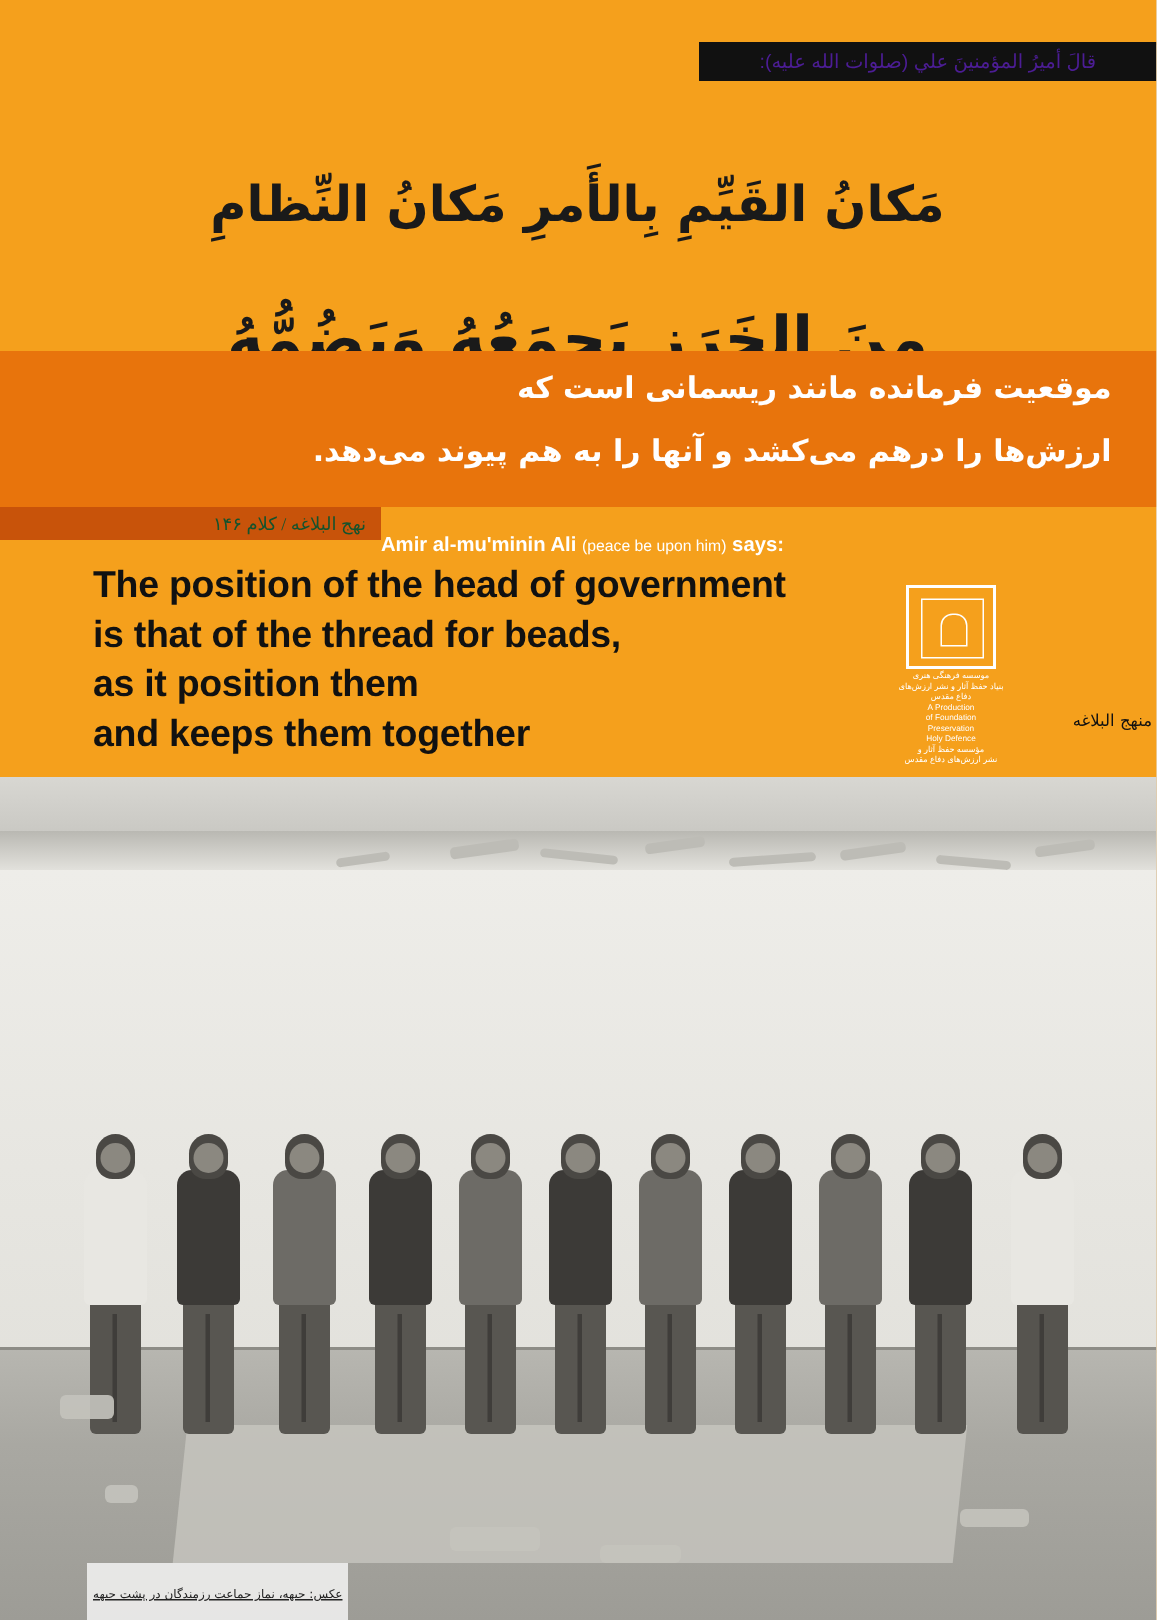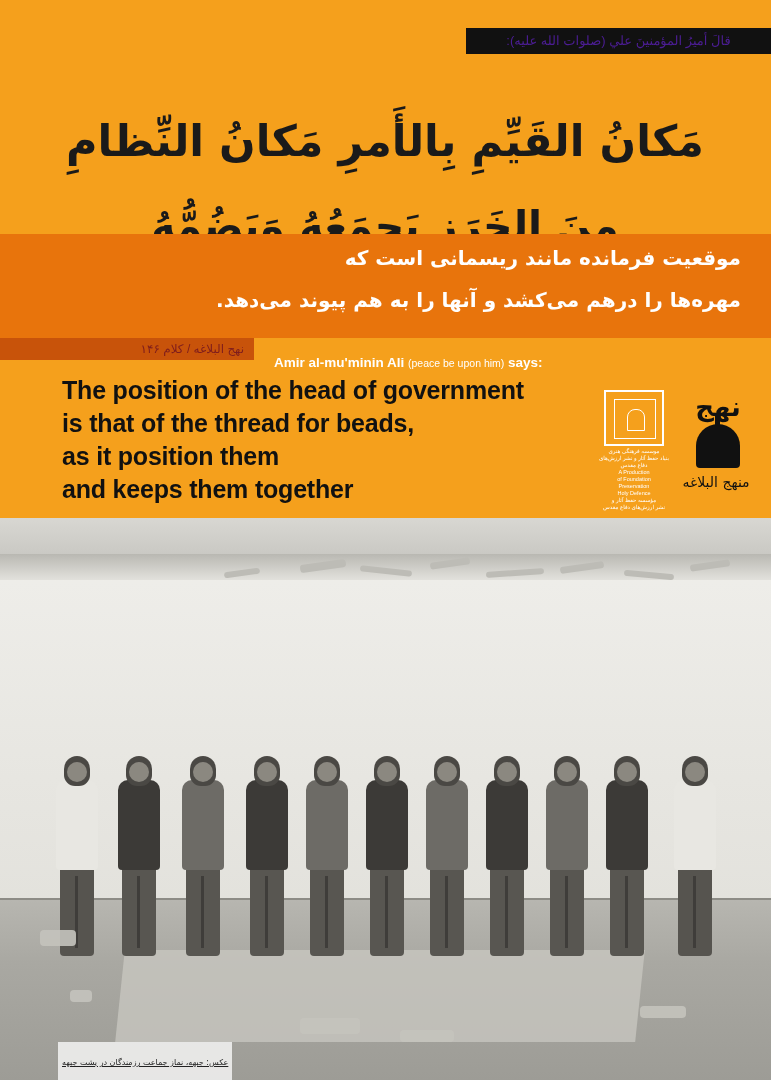--- a/index.html
+++ b/index.html
@@ -63,21 +63,21 @@
     right: 16px;
     text-align: center;
     direction: rtl;
     color: #1a1a1a;
     font-family: "DejaVu Sans", "Liberation Sans", sans-serif;
     font-weight: bold;
     white-space: nowrap;
   }
   .arabic-line-1 {
     top: 62px;
-    font-size: 43px;
+    font-size: 33px;
     letter-spacing: -1px;
   }
   .arabic-line-2 {
     top: 148px;
     font-size: 41px;
     letter-spacing: -1px;
     text-align: center;
   }
 
   
@@ -111,37 +111,37 @@
     background: #c8530a;
   }
   .source-text {
     position: absolute;
     left: 0; top: 339px;
     width: 244px;
     height: 20px;
     line-height: 20px;
     text-align: right;
     direction: rtl;
-    color: #7f1d1d;
+    color: #14532d;
     font-size: 12px;
-    font-family: Liberation Sans, sans-serif;
+    font-family: Liberation Serif, serif;
     white-space: nowrap;
   }
 
   
   .english-block {
     position: absolute;
     left: 0; top: 360px;
     width: 771px;
     height: 158px;
     background: #f5a01c;
   }
   .says-line {
     position: absolute;
-    left: 274px; top: 355px;
+    left: 254px; top: 355px;
     color: #ffffff;
     font-size: 13.5px;
     font-weight: bold;
     white-space: nowrap;
   }
   .says-line .pbuh {
     font-size: 10.5px;
     font-weight: normal;
   }
   .says-line .says-word {
@@ -235,23 +235,22 @@
     content: "";
     position: absolute;
     left: 19px; top: -10px;
     width: 5px; height: 12px;
     background: #111111;
   }
   .logo-label {
     position: absolute;
     left: 664px; top: 474px;
     width: 104px;
-    text-align: center;
     color: #111111;
-    font-size: 14px;
+    font-size: 11px;
     direction: rtl;
     font-family: "DejaVu Sans", "Liberation Sans", sans-serif;
     white-space: nowrap;
   }
 
   
   .photo-wrap {
     position: absolute;
     left: 0; top: 518px;
     width: 771px;
@@ -386,21 +385,21 @@
   <div class="attrib-black"></div>
   <div class="attrib-text">قالَ أميرُ المؤمنينَ علي (صلوات الله عليه):</div>
 
   <div class="arabic-block">
     <div class="arabic-line arabic-line-1">مَكانُ القَيِّمِ بِالأَمرِ مَكانُ النِّظامِ</div>
     <div class="arabic-line arabic-line-2">مِنَ الخَرَزِ يَجمَعُهُ وَيَضُمُّهُ</div>
   </div>
 
   <div class="persian-block"></div>
   <div class="persian-line persian-line-1">موقعیت فرمانده مانند ریسمانی است که</div>
-  <div class="persian-line persian-line-2">مهره‌ها را درهم می‌کشد و آنها را به هم پیوند می‌دهد.</div>
+  <div class="persian-line persian-line-2">ارزش‌ها را درهم می‌کشد و آنها را به هم پیوند می‌دهد.</div>
 
   <div class="source-bar"></div>
   <div class="source-text">نهج البلاغه / کلام ۱۴۶</div>
 
   <div class="english-block"></div>
   <div class="says-line">
     <span>Amir al-mu'minin Ali</span>
     <span class="pbuh">(peace be upon him)</span>
     <span class="says-word">says:</span>
   </div>
@@ -423,24 +422,20 @@
     <span>موسسه فرهنگی هنری</span><br>
     <span>بنیاد حفظ آثار و نشر ارزش‌های دفاع مقدس</span>
     <span class="en">A Production</span>
     <span class="en">of Foundation</span>
     <span class="en">Preservation</span>
     <span class="en">Holy Defence</span>
     <span>مؤسسه حفظ آثار و</span><br>
     <span>نشر ارزش‌های دفاع مقدس</span>
   </div>
 
-  <div class="logo-block">
-    <div class="logo-arabic">نهج</div>
-    <div class="logo-dome"></div>
-  </div>
   <div class="logo-label">منهج البلاغه</div>
 
   <div class="photo-wrap">
     <div class="sky"></div>
     <div class="wall"></div>
     <div class="wall-top-shade"></div>
     <div class="wall-bumps">
       <div class="bump" style="left:300px; top:4px; width:46px; height:8px;"></div>
       <div class="bump" style="left:360px; top:10px; width:52px; height:6px; transform:rotate(6deg);"></div>
       <div class="bump" style="left:430px; top:2px; width:40px; height:7px;"></div>

